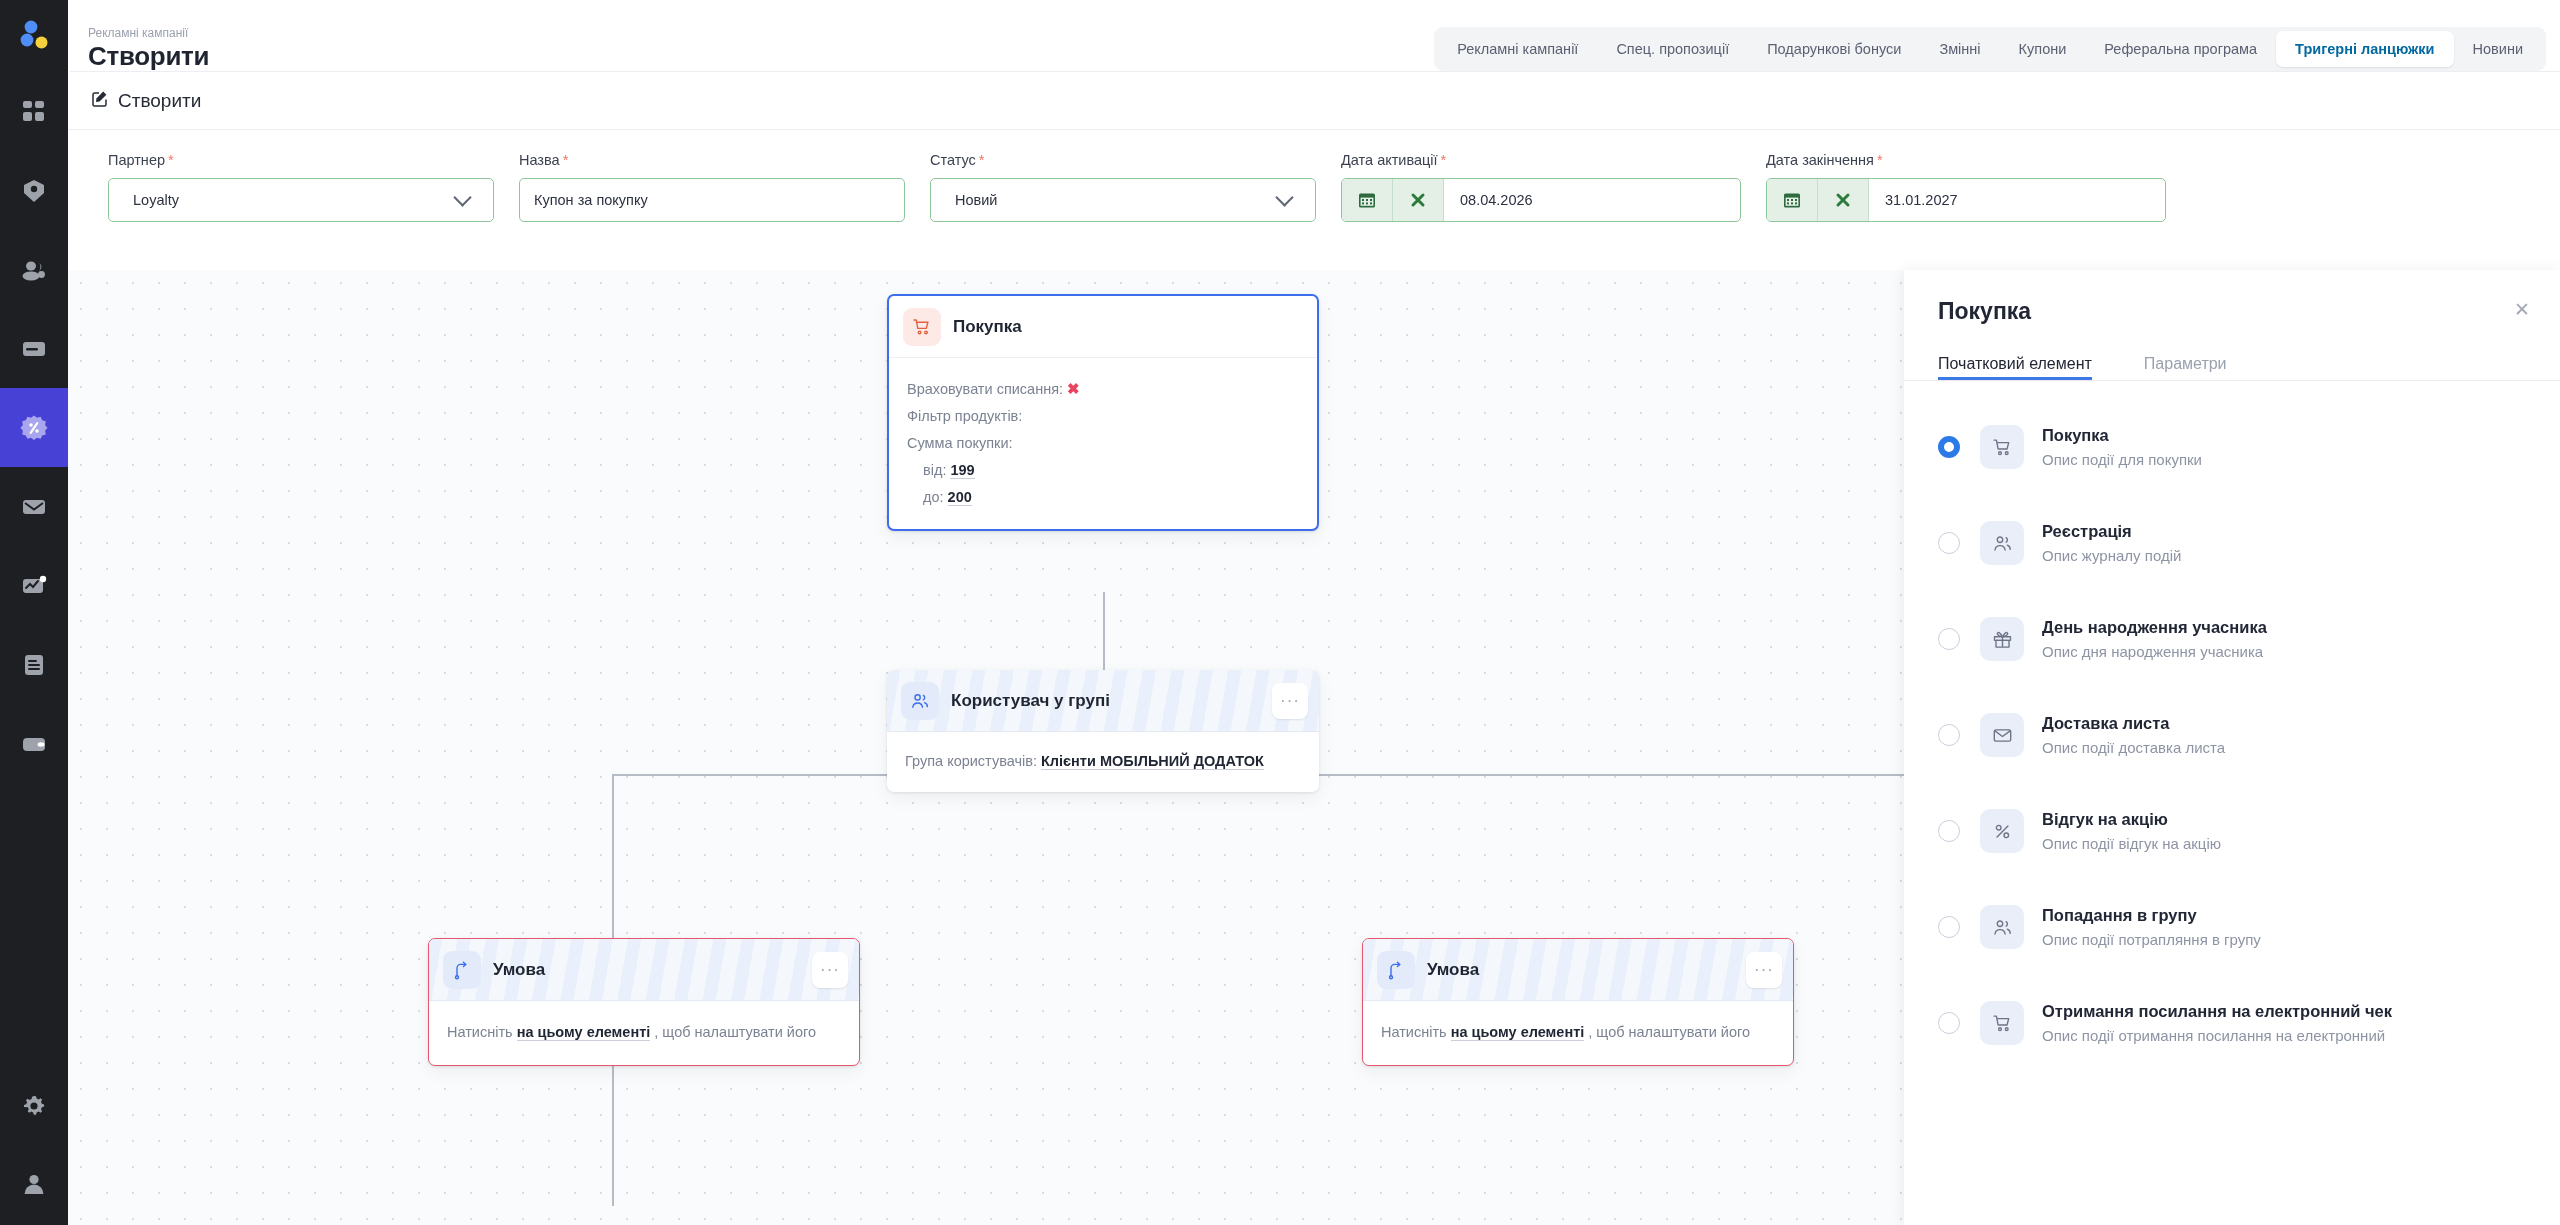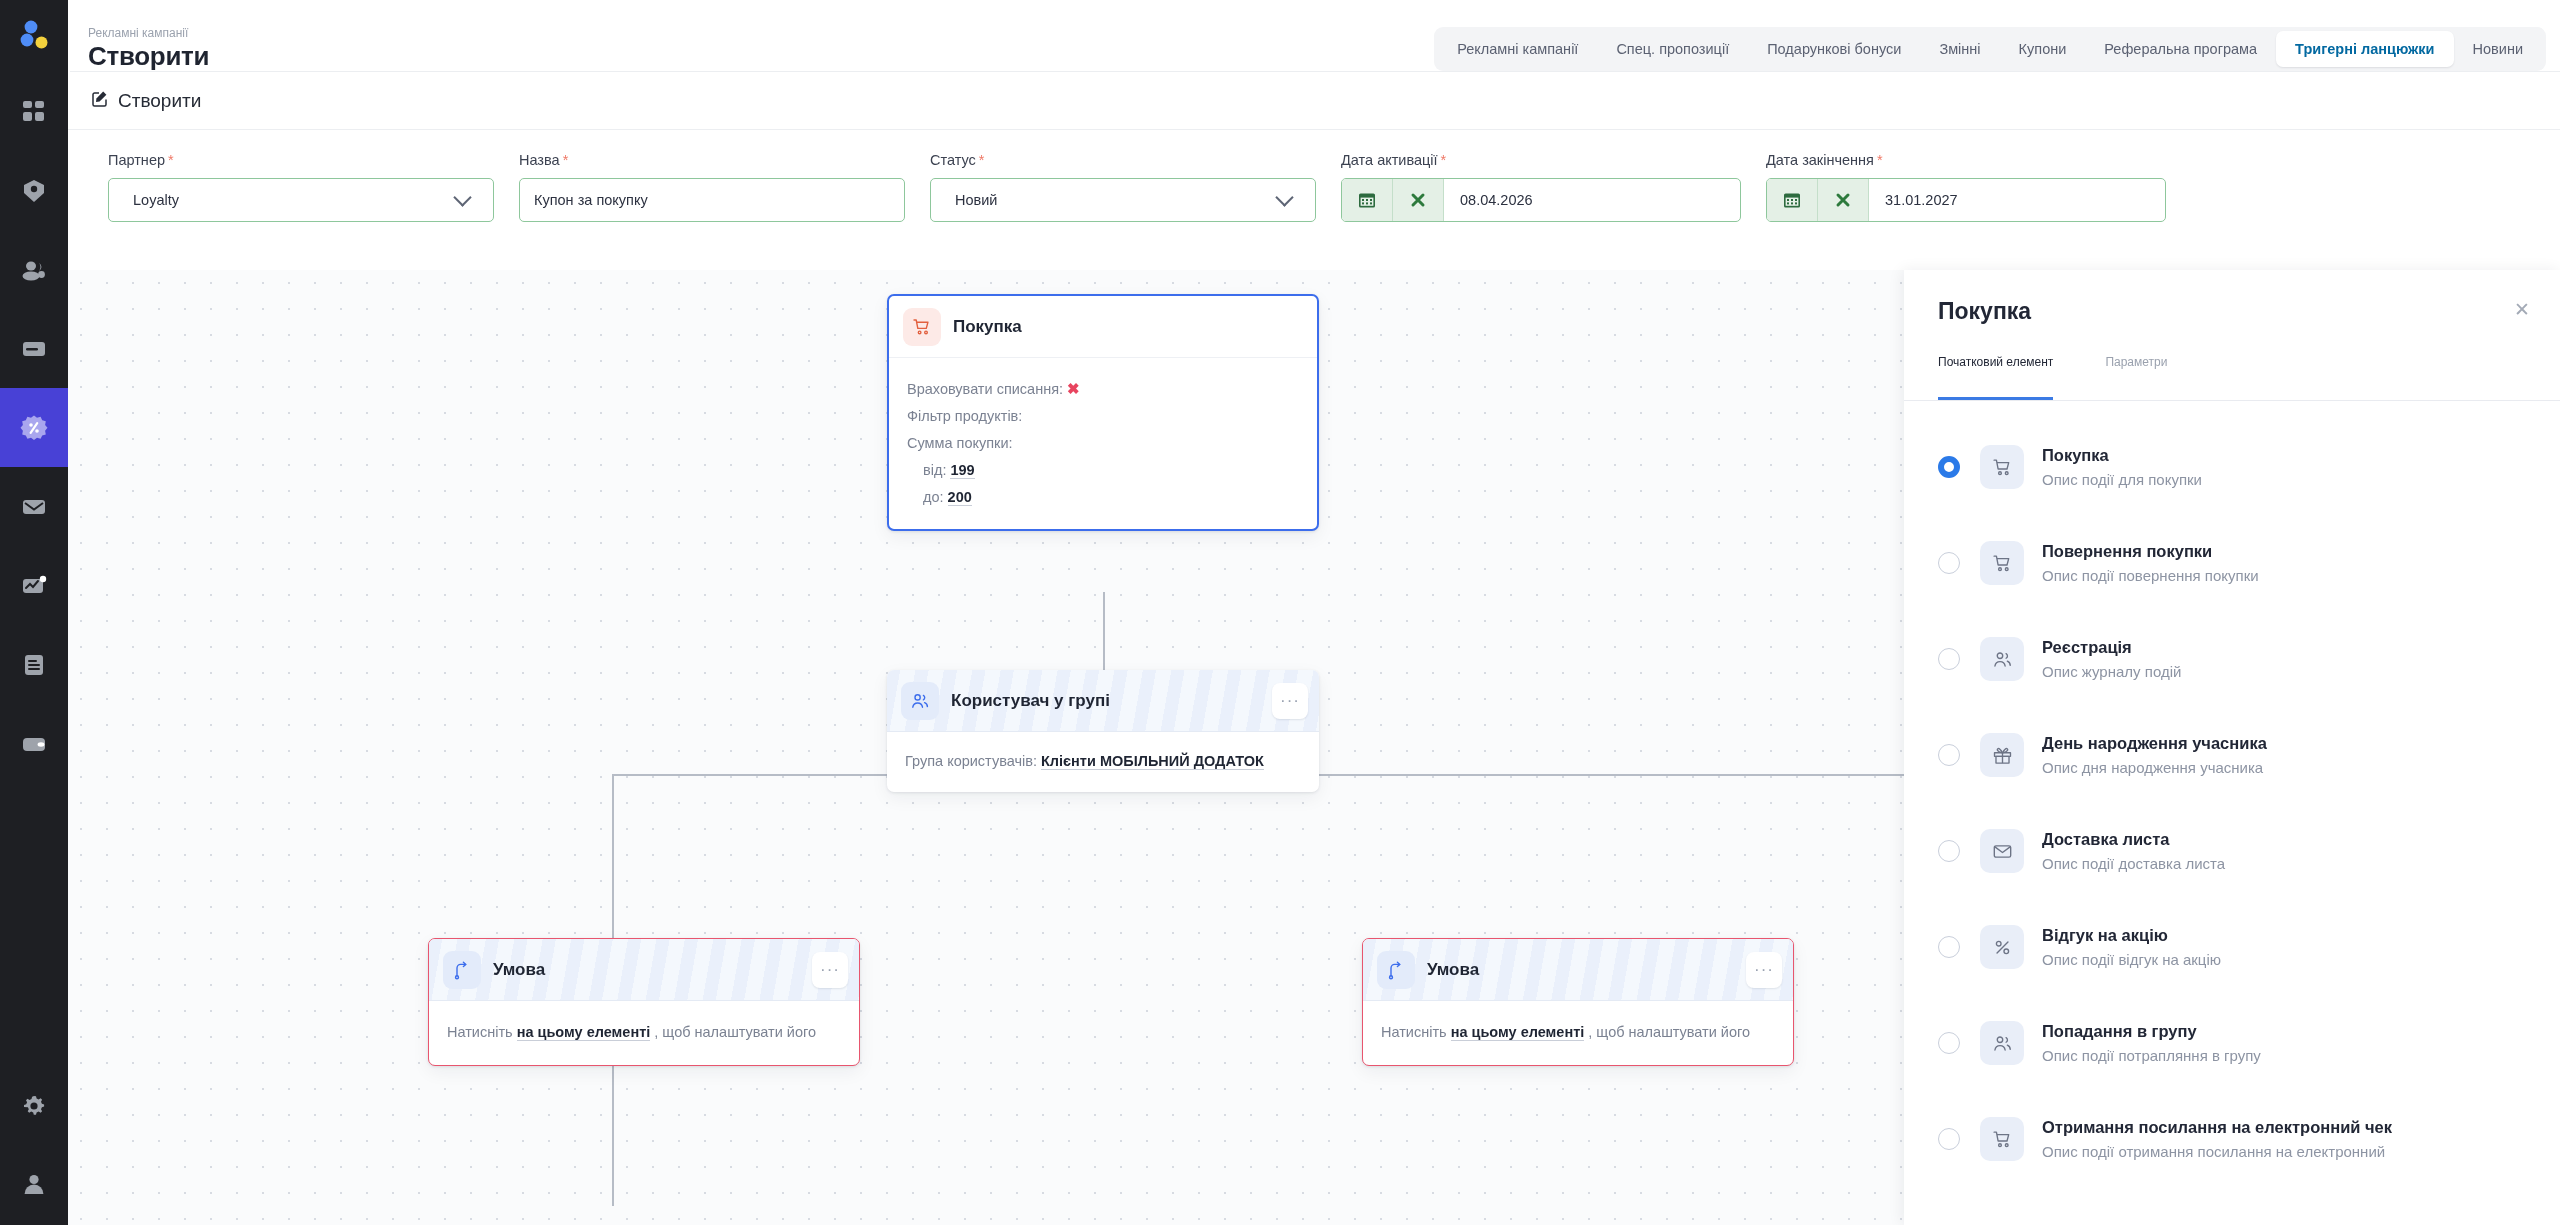--- a/index.html
+++ b/index.html
@@ -164,21 +164,21 @@
   }
   #panel .phead { padding: 28px 34px 0 34px; position: relative; }
   #panel .ptitle2 { font-size: 23px; font-weight: bold; color: #222736; }
   #panel .pclose {
     position: absolute; right: 30px; top: 30px; color: #a3aab6;
     font-size: 19px; cursor: pointer; line-height: 19px;
   }
   #panel .ptabs { display: flex; padding: 0 34px; margin-top: 30px;
                   border-bottom: 1px solid #e9ebf0; }
   #panel .ptab {
-    font-size: 12px; color: #9aa1ae; padding-bottom: 28px; margin-right: 52px;
+    font-size: 16px; color: #9aa1ae; padding-bottom: 4px; margin-right: 52px;
     cursor: pointer; border-bottom: 3px solid transparent;
   }
   #panel .ptab.active { color: #222736; border-bottom-color: #3b7ae4; }
   #panel .plist { flex: 1 1 auto; overflow: hidden; padding: 18px 0 0 0; }
   .opt { display: flex; align-items: center; padding: 10px 34px; min-height: 96px; cursor: pointer; }
   .opt .radio {
     width: 22px; height: 22px; border-radius: 50%; border: 1.6px solid #c9cfdb;
     flex: 0 0 auto; margin-right: 20px; background: #fff;
   }
   .opt .radio.on {
@@ -532,34 +532,20 @@
             <circle cx="7.6" cy="15.4" r="1.3"></circle>
             <circle cx="14" cy="15.4" r="1.3"></circle>
         </svg>
       </span>
       <span class="otxt">
         <span class="oname">Покупка</span><br>
         <span class="odesc">Опис події для покупки</span>
       </span>
     </div>
 
-    <div class="opt">
-      <span class="radio"></span>
-      <span class="oicon">
-        <svg width="21" height="21" viewBox="0 0 20 20" fill="none" stroke="#6d7486" stroke-width="1.3" stroke-linecap="round" stroke-linejoin="round">
-          <path d="M2 3h2.2l1.6 8.4h8.5l1.6-6.1H5.4"></path>
-            <circle cx="7.6" cy="15.4" r="1.3"></circle>
-            <circle cx="14" cy="15.4" r="1.3"></circle>
-        </svg>
-      </span>
-      <span class="otxt">
-        <span class="oname">Повернення покупки</span><br>
-        <span class="odesc">Опис події повернення покупки</span>
-      </span>
-    </div>
 
     <div class="opt">
       <span class="radio"></span>
       <span class="oicon">
         <svg width="21" height="21" viewBox="0 0 20 20" fill="none" stroke="#6d7486" stroke-width="1.3" stroke-linecap="round">
           <circle cx="7.6" cy="6.4" r="2.6"></circle>
             <path d="M2.8 16.2a4.9 4.9 0 0 1 9.7 0"></path>
           <path d="M13.4 4.4a2.5 2.5 0 0 1 0 4.4"></path>
             <path d="M14.6 11.6a4.5 4.5 0 0 1 2.8 4"></path>
         </svg>

